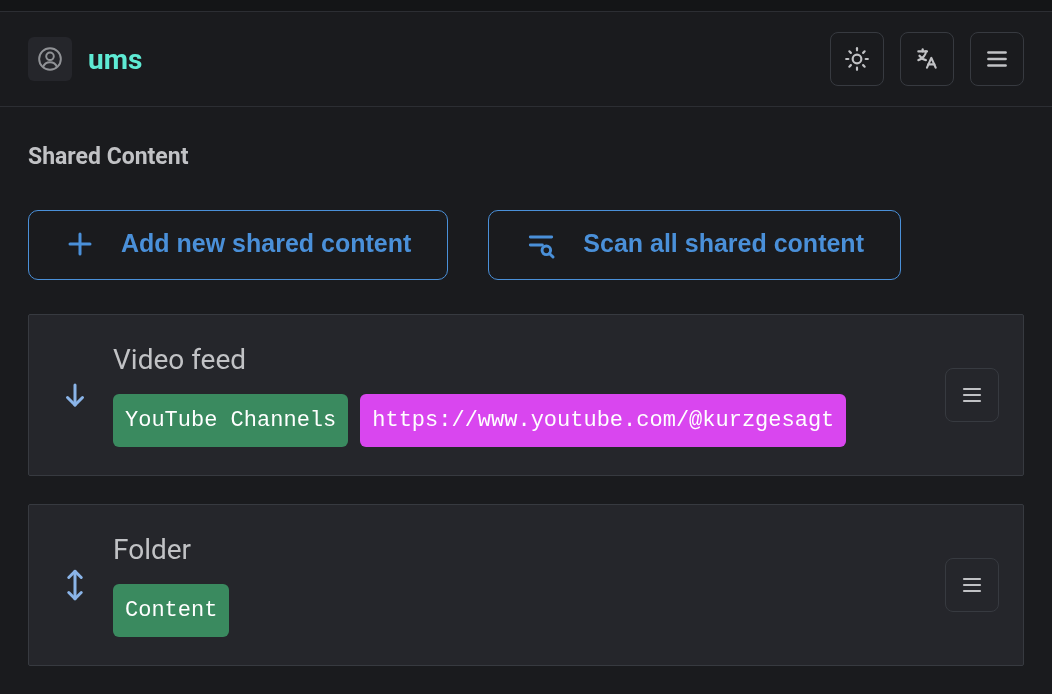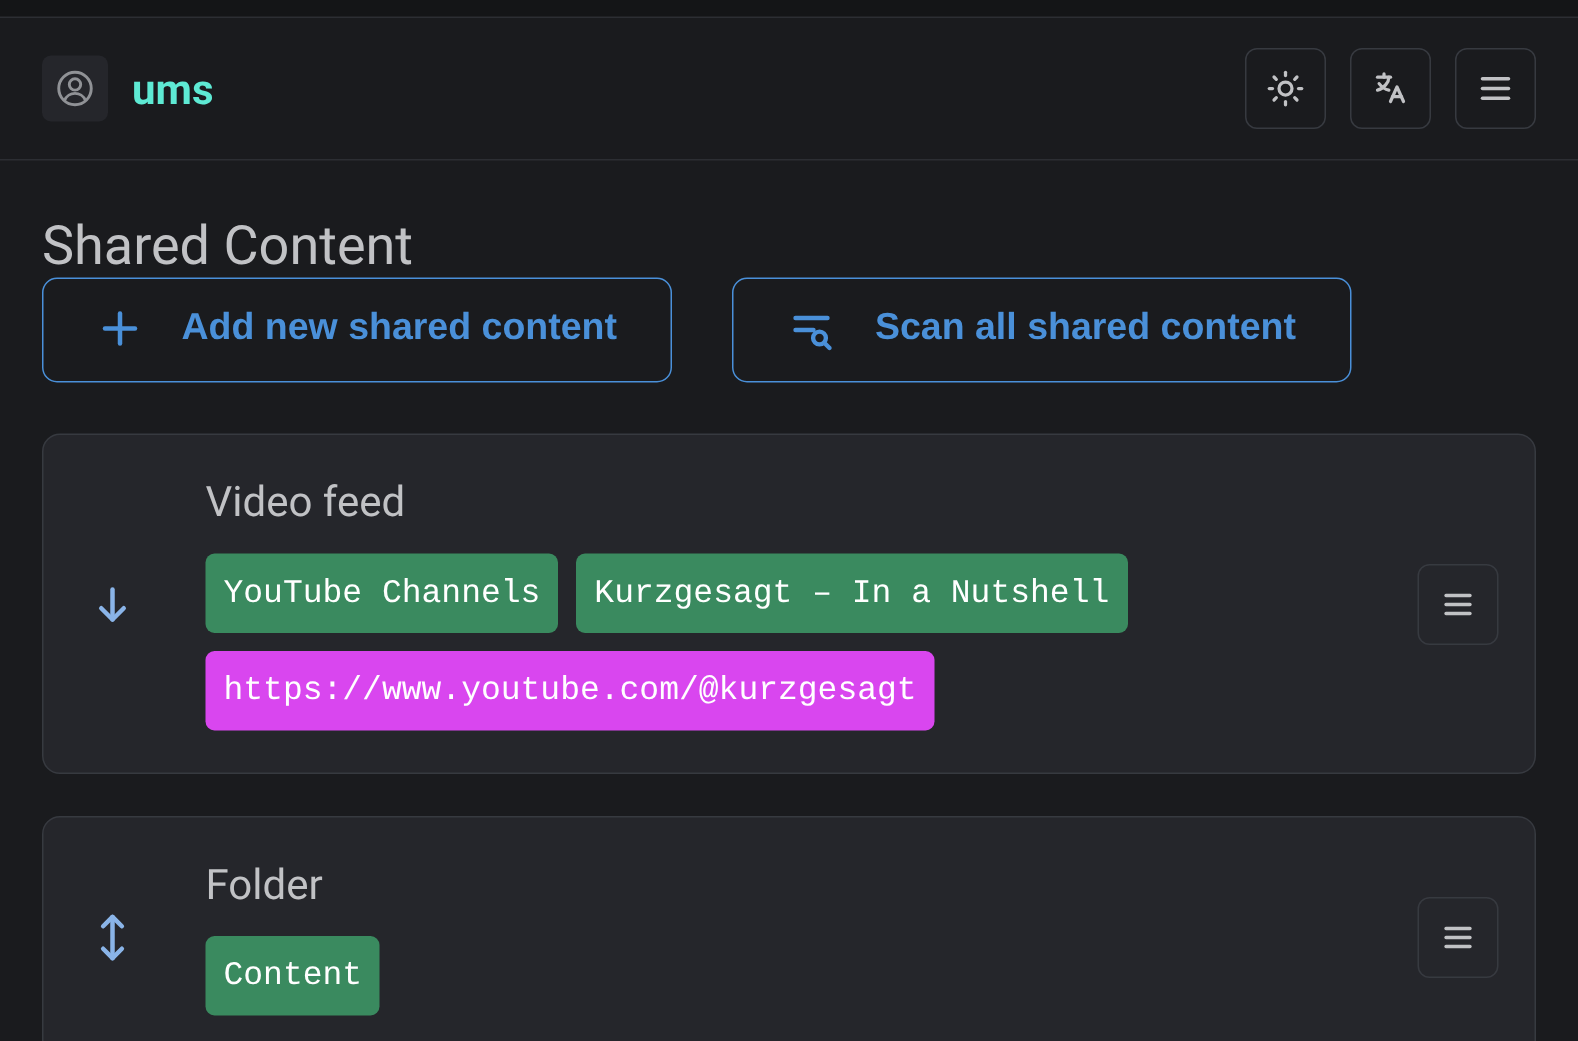--- a/index.html
+++ b/index.html
@@ -52,23 +52,24 @@
       border-radius: 8px;
       display: flex;
       align-items: center;
       justify-content: center;
       cursor: pointer;
     }
     .main {
       padding: 36px 28px;
     }
     .page-title {
-      font-size: 36px;
-      font-weight: 400;
+      font-size: 23px;
+      font-weight: 700;
       color: #c1c2c5;
+      margin-bottom: 40px;
     }
     .action-row {
       display: flex;
       gap: 40px;
       margin-bottom: 34px;
     }
     .action-btn {
       display: flex;
       gap: 26px;
       padding: 18px 36px;
@@ -76,26 +77,26 @@
       border-radius: 10px;
       background: transparent;
       cursor: pointer;
       font-size: 25px;
       font-weight: 600;
       color: #4a90d9;
     }
     .card {
       background: #25262b;
       border: 1px solid #373a40;
-      border-radius: 12px;
+      border-radius: 2px;
       padding: 28px 24px;
       margin-bottom: 28px;
       display: flex;
       align-items: center;
-      gap: 40px;
+      gap: 16px;
     }
     .drag-handle {
       width: 44px;
       display: flex;
       align-items: center;
       justify-content: center;
       cursor: grab;
     }
     .card-content {
       flex: 1;
@@ -211,21 +212,20 @@
         <div class="drag-handle">
           <svg width="30" height="30" viewBox="0 0 24 24" fill="none" stroke="#8ab4e8" stroke-width="2.4" stroke-linecap="round" stroke-linejoin="round">
             <line x1="12" y1="4" x2="12" y2="20"></line>
             <polyline points="6 14 12 20 18 14"></polyline>
           </svg>
         </div>
         <div class="card-content">
           <div class="card-title">Video feed</div>
           <div class="chip-row">
             <span class="chip green">YouTube Channels</span>
-            <span class="chip green">Kurzgesagt – In a Nutshell</span>
             <span class="chip blue">https://www.youtube.com/@kurzgesagt</span>
           </div>
         </div>
         <div class="card-menu">
           <svg width="24" height="24" viewBox="0 0 24 24" fill="none" stroke="#c1c2c5" stroke-width="2.2" stroke-linecap="round">
             <line x1="4" y1="6" x2="20" y2="6"></line>
             <line x1="4" y1="12" x2="20" y2="12"></line>
             <line x1="4" y1="18" x2="20" y2="18"></line>
           </svg>
         </div>

